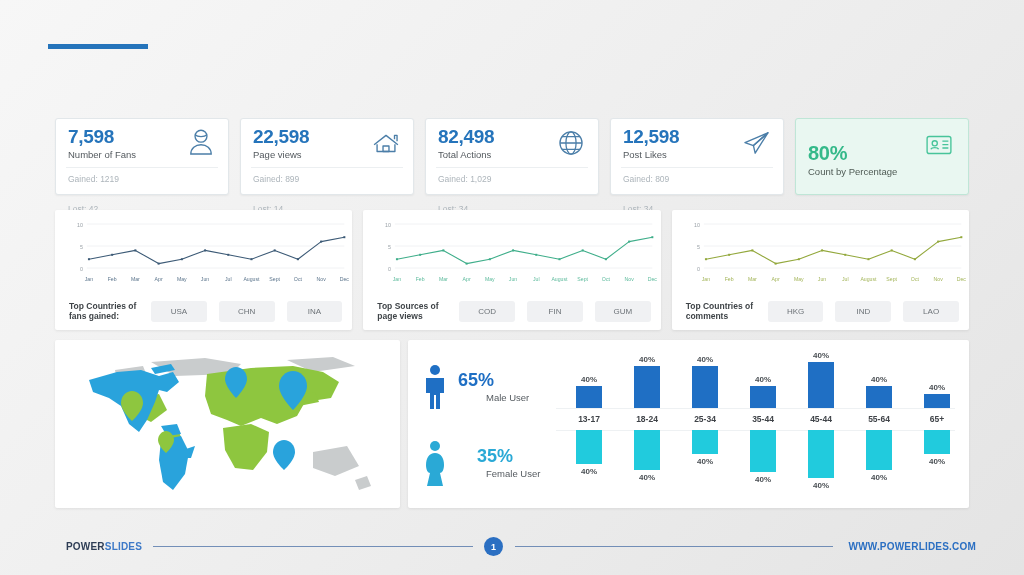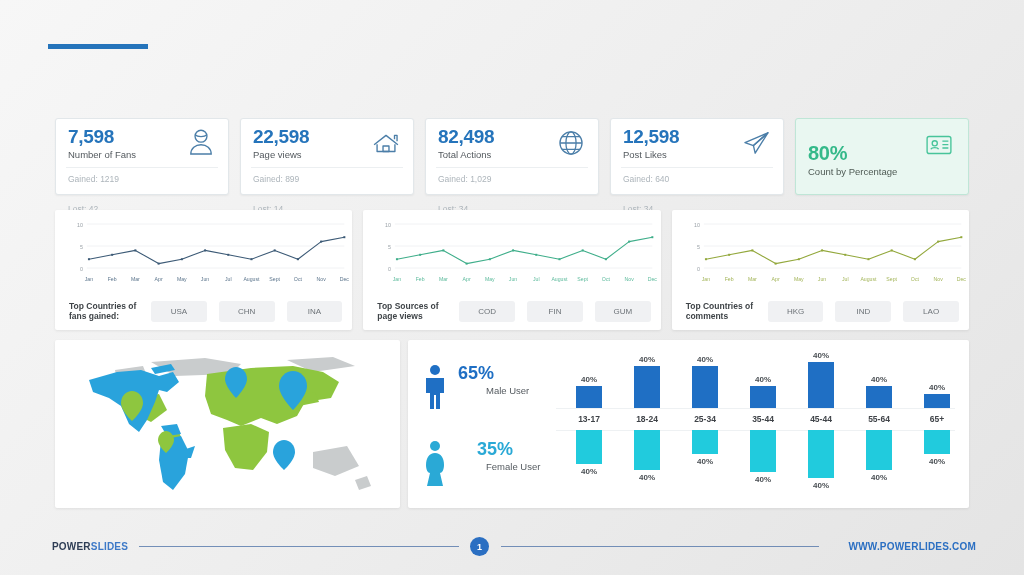--- a/index.html
+++ b/index.html
@@ -174,20 +174,21 @@
   }
   .gender-col {
     position: absolute;
     left: 0; top: 0;
     width: 148px; height: 100%;
   }
   .gender-block {
     position: absolute;
     left: 14px;
     display: flex;
+    align-items: center;
     gap: 10px;
   }
   .gender-block.male { top: 24px; }
   .gender-block.female { top: 100px; }
   .gender-icon { width: 26px; height: 46px; flex: none; }
   .gender-pct {
     font-size: 18px;
     font-weight: bold;
     line-height: 1;
   }
@@ -245,21 +246,21 @@
     left: 148px; right: 14px;
     height: 1px;
     background: #eef1f3;
   }
   .axis-line.top { top: 68px; }
   .axis-line.bottom { top: 90px; }
 
   
   .footer {
     position: absolute;
-    left: 4px; right: 0; bottom: 0;
+    left: 18px; right: 0; bottom: 0;
     height: 52px;
     padding-left: 38px;
   }
   .brand {
     position: absolute;
     left: 48px; top: 18px;
     font-size: 10px;
     font-weight: bold;
     letter-spacing: 0.2px;
     color: #2e3d55;
@@ -366,21 +367,21 @@
       <div class="kpi-top">
         <div class="kpi-value">12,598</div>
         <div class="kpi-label">Post Likes</div>
         <svg class="kpi-icon" viewBox="0 0 40 40" fill="none" stroke="currentColor" stroke-width="1.6" stroke-linejoin="round">
           <path d="M34 8 L7 19.5 L17 23 z"></path>
           <path d="M34 8 L17 23 L19 32 z"></path>
         </svg>
       </div>
       <div class="kpi-divider"></div>
       <div class="kpi-foot">
-        <span>Gained: 640</span>
+        <span>Gained: 809</span>
         <span>Lost: 34</span>
       </div>
     </div>
 
     <div class="kpi-card highlight">
       <div class="kpi-top">
         <div class="kpi-value">80%</div>
         <div class="kpi-label">Count by Percentage</div>
         <svg class="kpi-icon" viewBox="0 0 40 40" fill="none" stroke="currentColor" stroke-width="1.6" stroke-linejoin="round">
           <rect x="6" y="10" width="28" height="20" rx="2.5"></rect>

